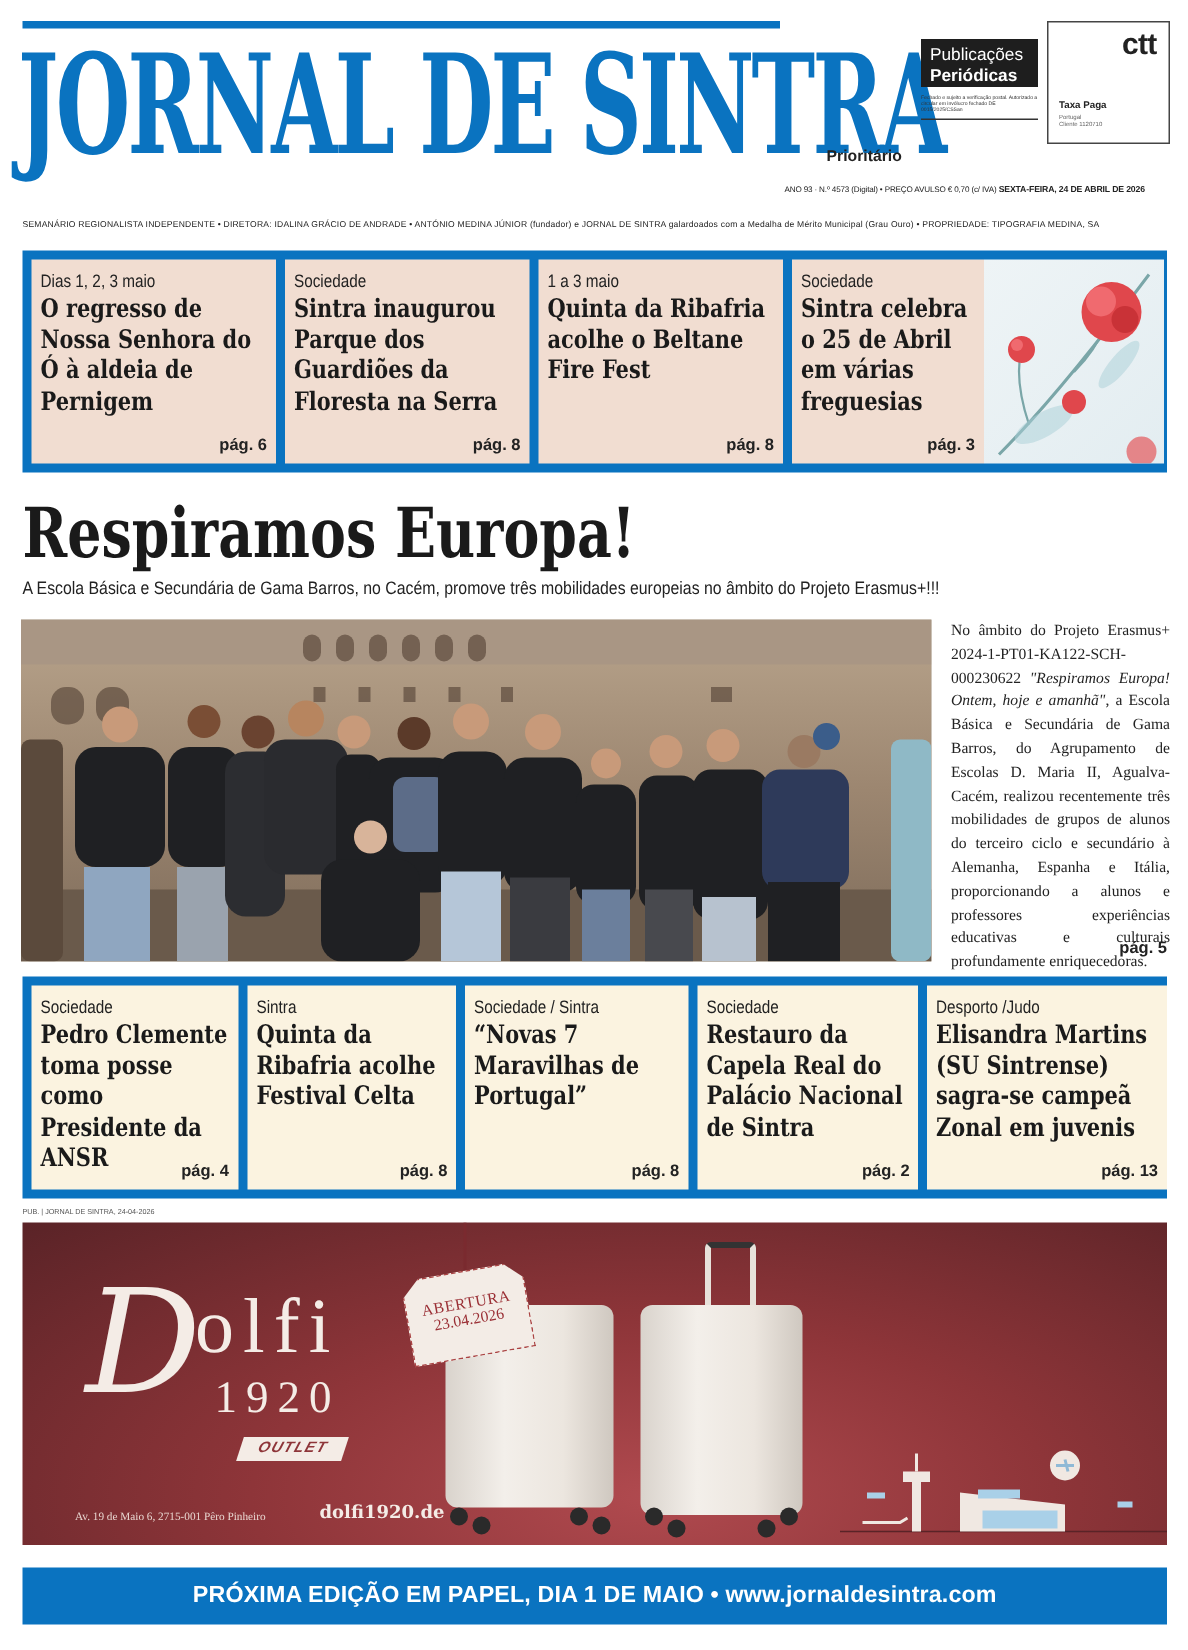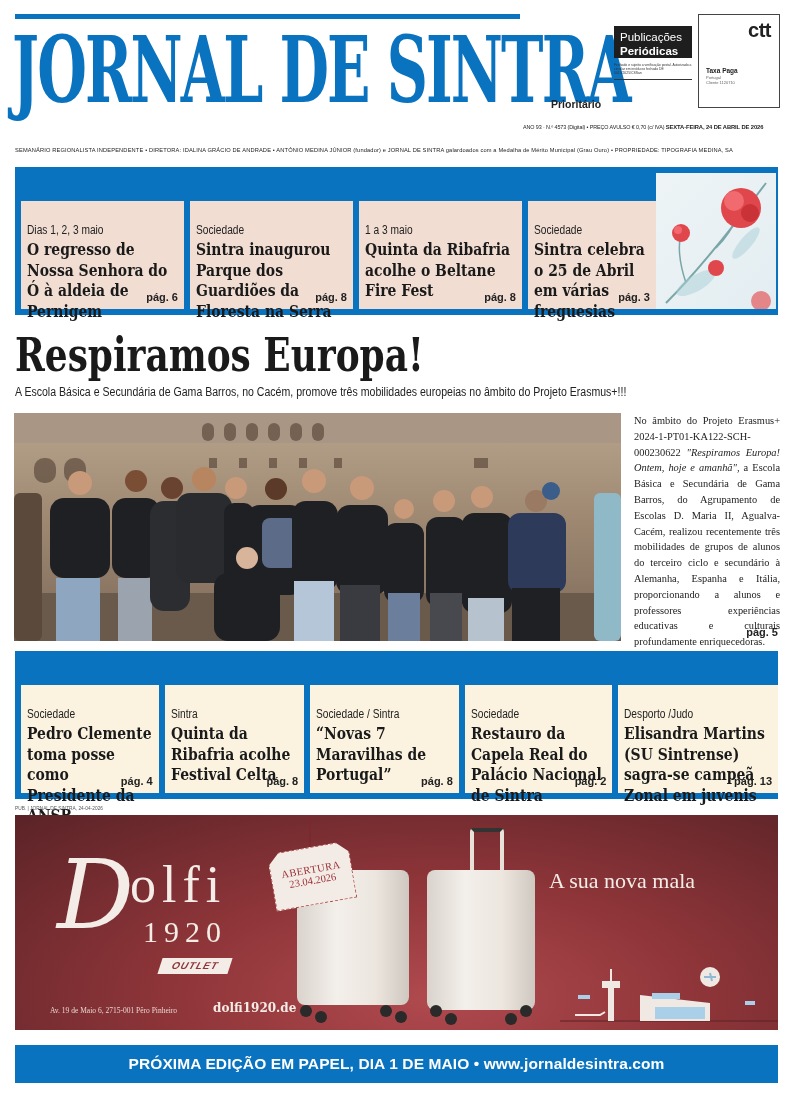--- a/index.html
+++ b/index.html
@@ -13,33 +13,33 @@
     font-family: "DejaVu Serif", serif; font-weight: bold; color: #0a73c0;
     font-size: 92px; line-height: 112px; letter-spacing: -3px;
     transform: scaleX(0.62); transform-origin: left center; white-space: nowrap;
   }
   .prioritario { position: absolute; left: 551px; top: 75px; font-size: 10.5px; font-weight: bold; color: #222; margin-top: 23px; }
   .pub-box { position: absolute; left: 614px; top: 26px; width: 78px; height: 32px; background: #1e1e1e; color: #fff;
     font-size: 11.5px; line-height: 14px; padding: 4px 0 0 6px; }
   .pub-box .l2 { font-weight: bold; }
   .pub-small { position: absolute; left: 614px; top: 63px; width: 78px; font-size: 3.4px; line-height: 4.2px; color: #333;
     border-bottom: 1px solid #333; padding-bottom: 3px; }
-  .ctt-box { position: absolute; left: 698px; top: 14px; width: 82px; height: 94px; border: 1.5px solid #444; background: #fff; }
+  .ctt-box { position: absolute; left: 698px; top: 14px; width: 82px; height: 82px; border: 1.5px solid #444; background: #fff; }
   .ctt-logo { position: absolute; right: 8px; top: 4px; font-size: 20px; font-weight: bold; color: #222; letter-spacing: -0.5px; }
   .ctt-taxa { position: absolute; left: 7px; top: 52px; font-size: 6.5px; font-weight: bold; color: #222; }
   .ctt-sub { position: absolute; left: 7px; top: 61px; font-size: 4px; line-height: 4.6px; color: #666; }
   .issue-line { position: absolute; left: 523px; top: 124px; font-size: 5.4px; color: #222; white-space: nowrap; letter-spacing: -0.1px; }
   .issue-line b { font-size: 5.8px; }
   .credits-line { position: absolute; left: 15px; top: 147px; font-size: 5.7px; color: #222; white-space: nowrap; letter-spacing: 0.15px; }
 
   
   .strip { position: absolute; left: 15px; width: 763px; background: #0a73c0; display: flex; padding: 6px 0 6px 0; gap: 6px; }
   .strip-top { top: 167px; height: 148px; }
   .strip-bot { top: 651px; height: 148px; }
-  .card { position: relative; background: #f1ddd1; padding: 22px 6px 0 6px; margin-top: 28px; }
+  .card { position: relative; background: #f1ddd1; padding: 7px 6px 0 6px; }
   .strip-bot .card { background: #fbf3e0; }
   .card-kicker { font-size: 12px; color: #222; line-height: 15px; font-family: "Liberation Sans Narrow", "Liberation Sans", sans-serif; transform: scaleX(0.85); transform-origin: left; white-space: nowrap; }
   .card-headline { font-family: "DejaVu Serif", serif; font-weight: bold; font-size: 17px; line-height: 20.5px; color: #1a1a1a;
     transform: scaleX(0.82); transform-origin: left top; width: 122%; margin-top: 1px; }
   .card-page { position: absolute; right: 6px; bottom: 6px; font-size: 11px; font-weight: bold; color: #222; }
   .card-flower { position: relative; background: linear-gradient(135deg, #eef4f6 0%, #e3edf1 100%); overflow: hidden; }
 
   
   .lead-title { position: absolute; left: 15px; top: 330px; font-family: "DejaVu Serif", serif; font-weight: bold; font-size: 46px;
     line-height: 50px; color: #1a1a1a; transform: scaleX(0.78); transform-origin: left; white-space: nowrap; }
@@ -276,21 +276,20 @@
   <div class="wheel" style="left:490px;top:198px;"></div>
   <div class="wheel" style="left:505px;top:190px;"></div>
 
   <div class="ad-tag-string"></div>
   <div class="ad-tag">
     <div class="t1">ABERTURA</div>
     <div class="t2">23.04.2026</div>
   </div>
 
   <div class="ad-slogan">
-    <div>A sua nova mala</div>
   </div>
 
   <svg class="ad-airport" viewBox="0 0 230 58">
     <line x1="0" y1="56" x2="220" y2="56" stroke="#5a2327" stroke-width="1"></line>
     <rect x="48" y="22" width="6" height="34" fill="#f0e8e2"></rect>
     <rect x="42" y="16" width="18" height="7" fill="#f0e8e2"></rect>
     <rect x="50" y="4" width="2" height="12" fill="#f0e8e2"></rect>
     <polygon points="80,30 150,38 150,56 80,56" fill="#f0e8e2"></polygon>
     <rect x="95" y="42" width="50" height="12" fill="#a9d0e8"></rect>
     <rect x="92" y="28" width="28" height="6" fill="#a9d0e8"></rect>

